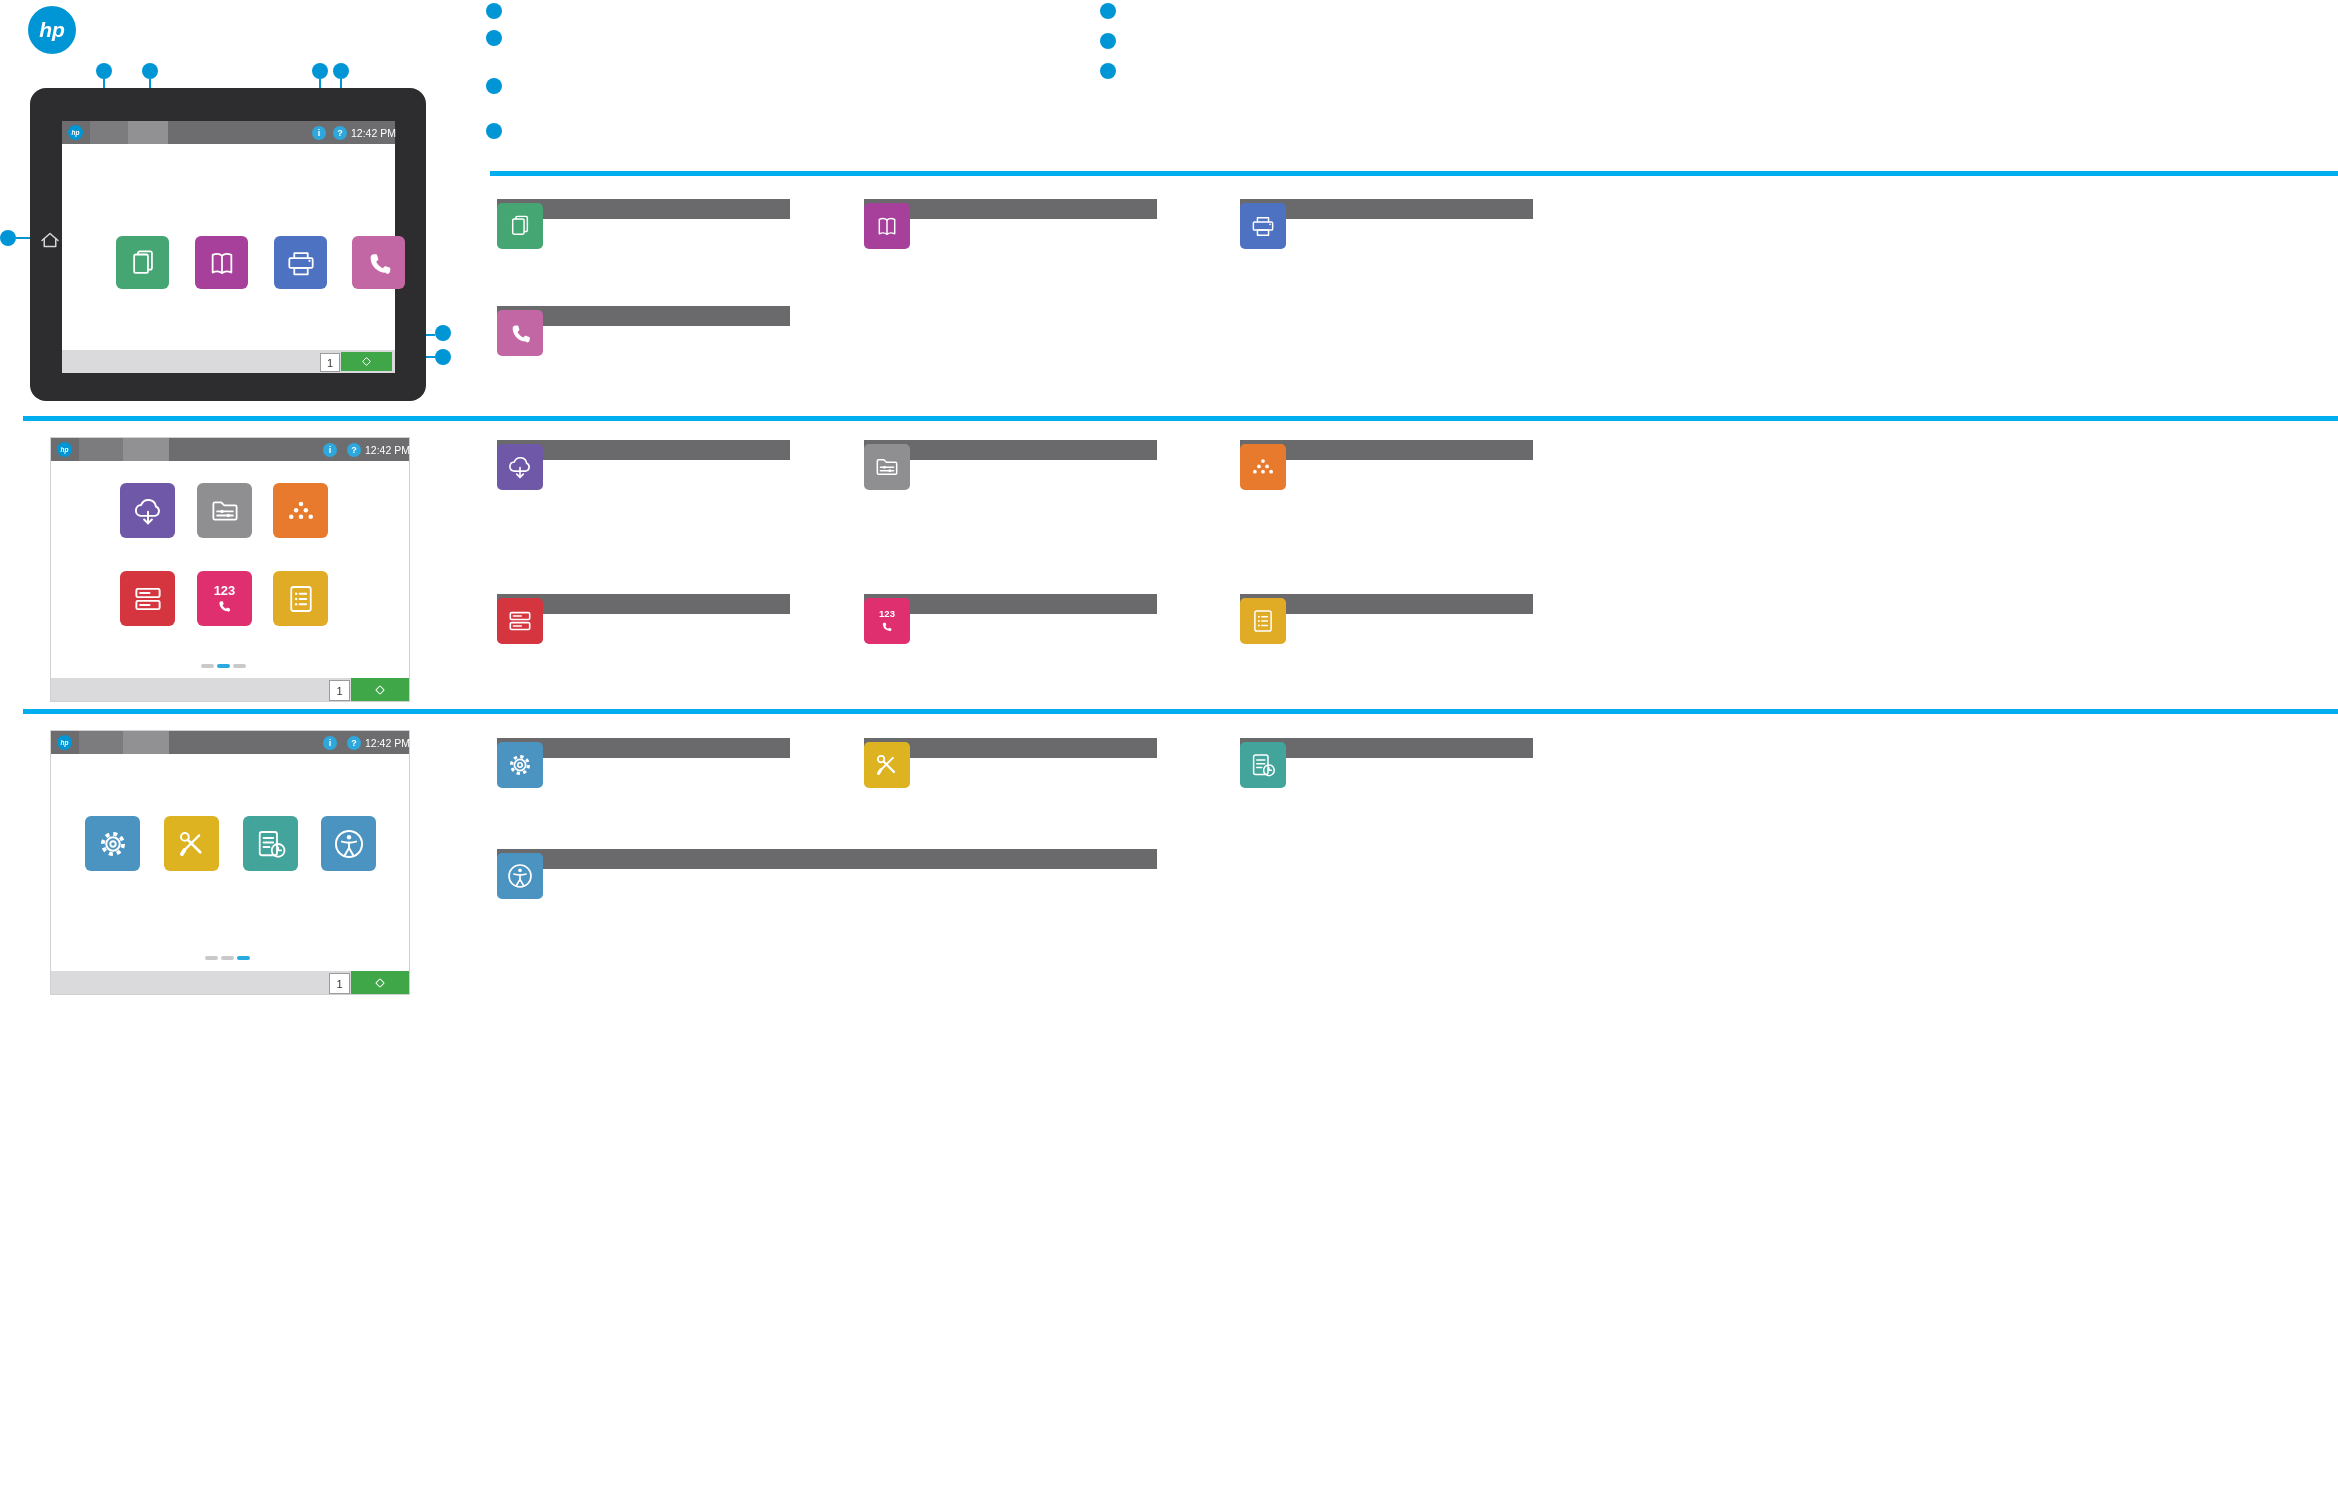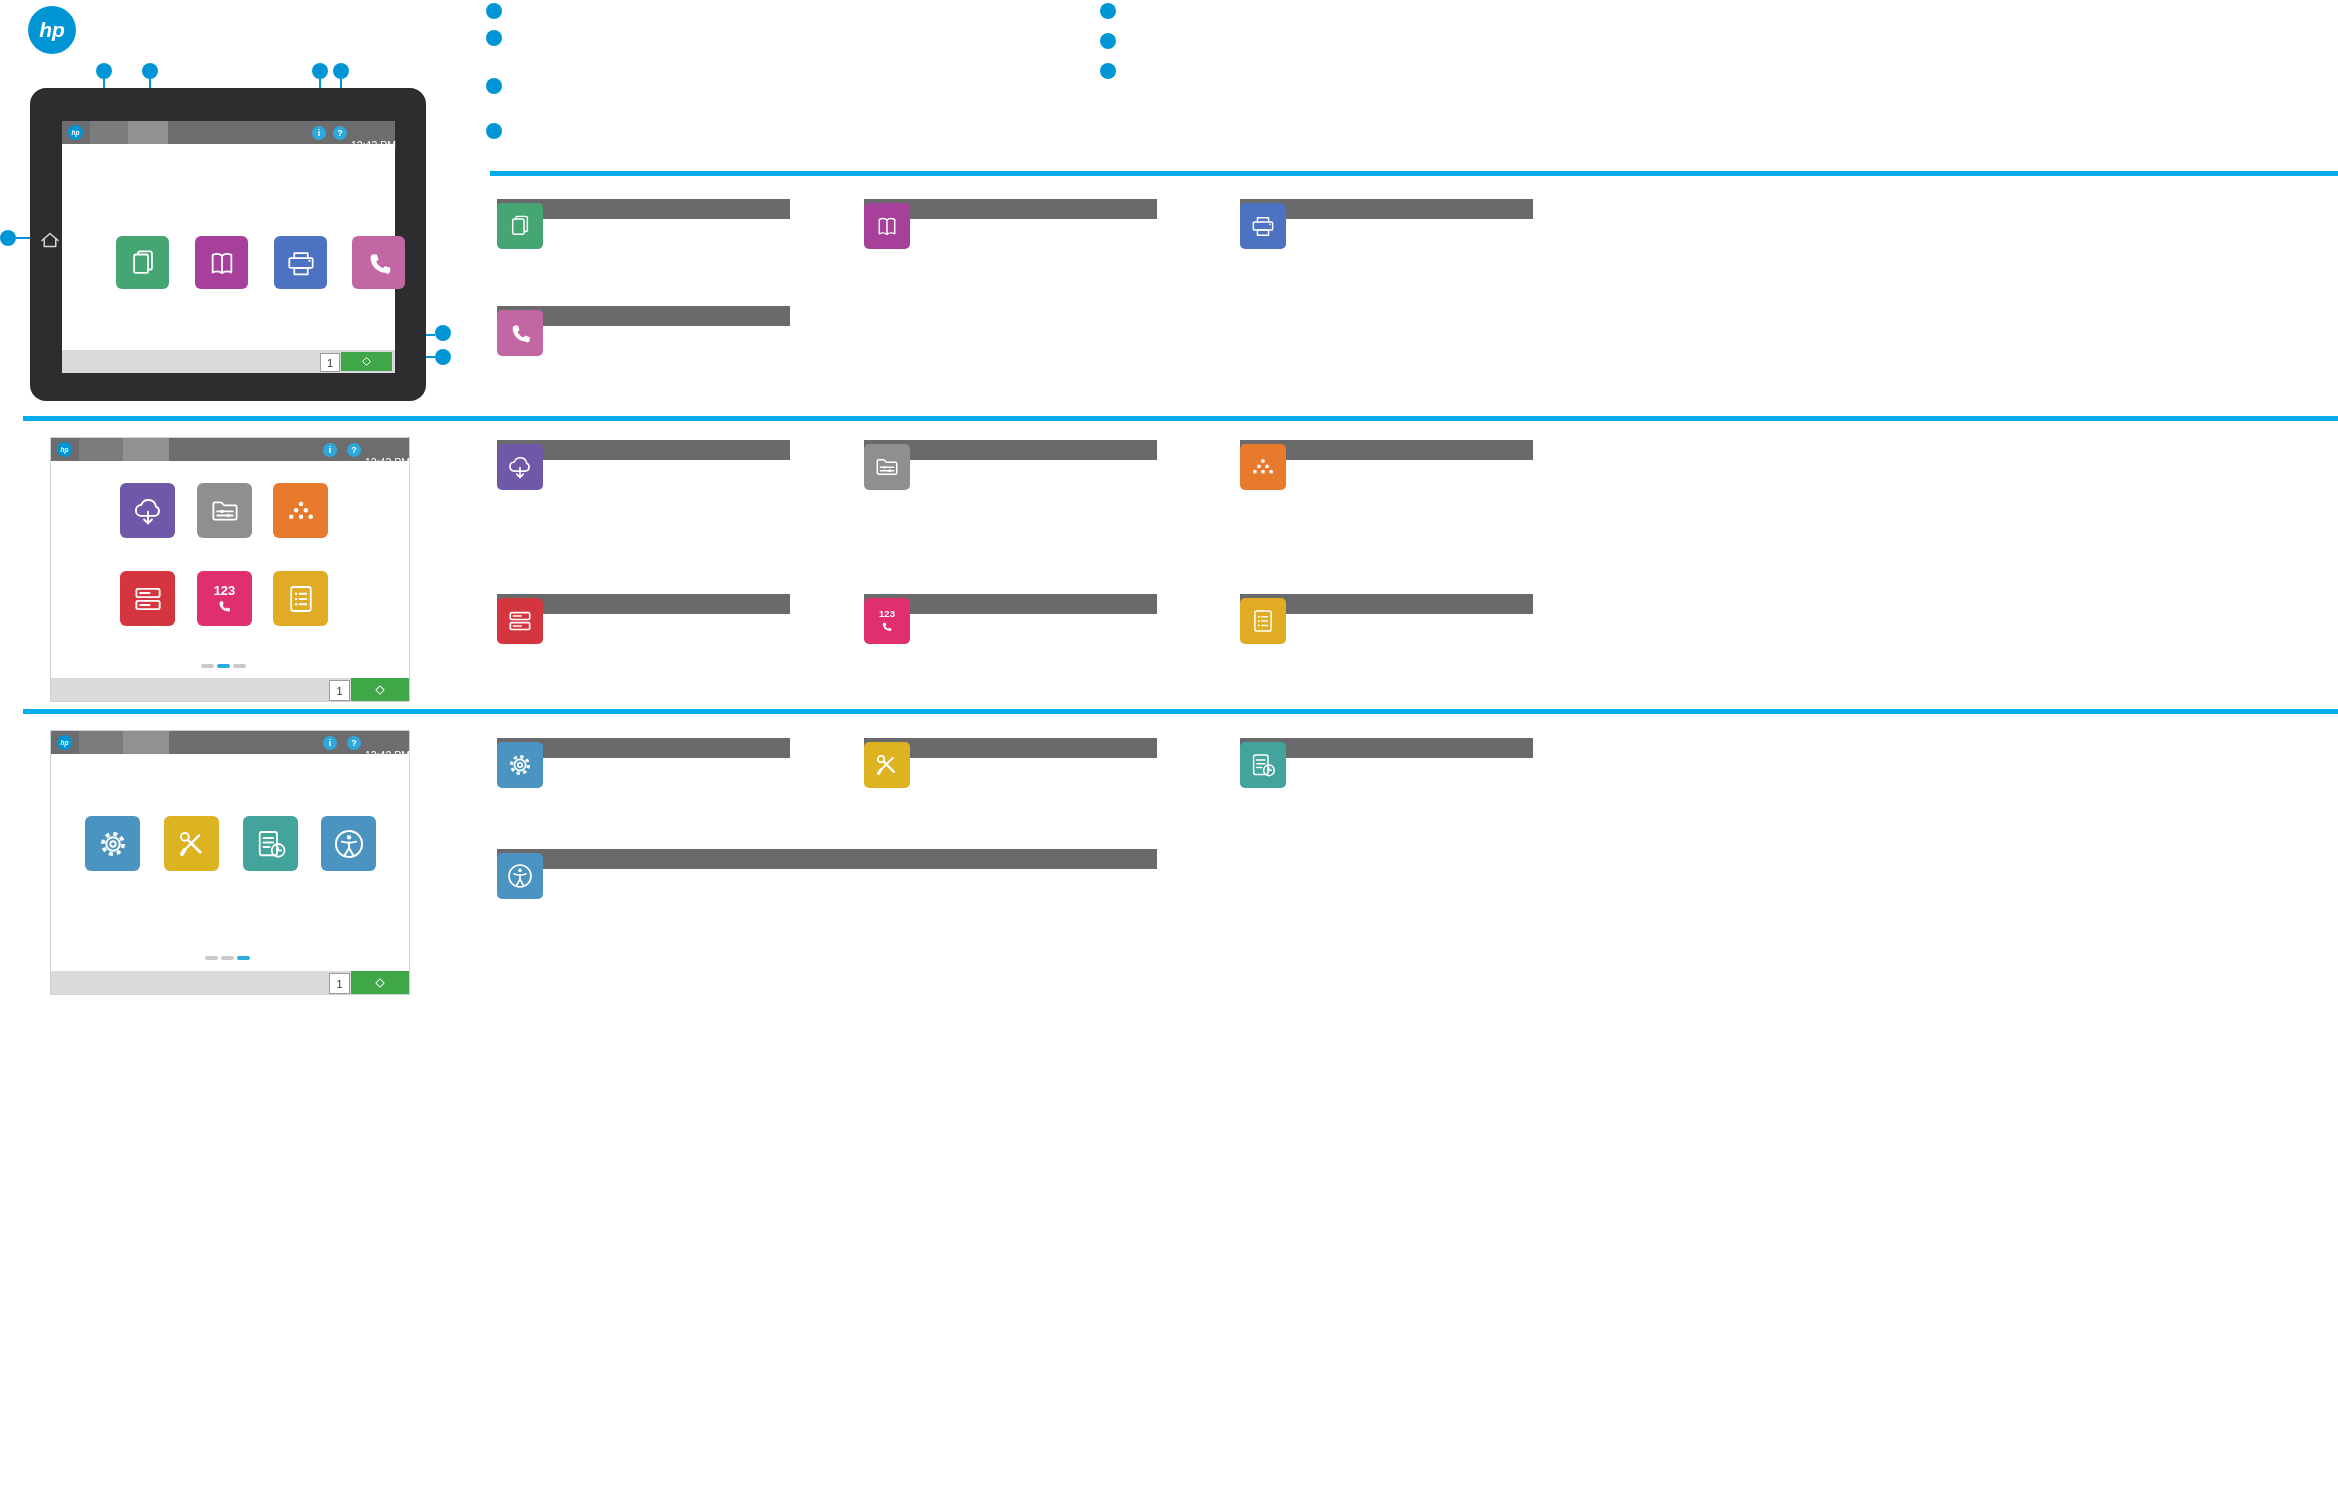--- a/index.html
+++ b/index.html
@@ -20,21 +20,21 @@
   .topbar{position:absolute;background:#6d6d70;}
   .hp-mini{position:absolute;width:15px;height:15px;border-radius:50%;background:#0096d6;
            color:#fff;font-style:italic;font-weight:bold;font-size:6.5px;
            display:flex;align-items:center;justify-content:center;}
   .tb-btn{position:absolute;top:0;height:100%;}
   .tb-btn.b1{background:#7c7c7f;}
   .tb-btn.b2{background:#919194;}
   .mini-circ{position:absolute;width:14px;height:14px;border-radius:50%;background:#2ea7dc;
              color:#fff;font-size:9px;font-weight:bold;
              display:flex;align-items:center;justify-content:center;}
-  .tb-time{position:absolute;top:12px;height:100%;display:flex;align-items:center;
+  .tb-time{position:absolute;top:0;height:100%;display:flex;align-items:center;
            color:#fff;font-size:10.5px;white-space:nowrap;}
   .tile{position:absolute;border-radius:6px;display:flex;align-items:center;justify-content:center;}
   .tile svg{display:block;}
   .glyph svg{display:block;}
   .dash{position:absolute;width:13px;height:4px;border-radius:2px;background:#c9c9cc;}
   .dash.active{background:#29abe2;}
   .bottombar{position:absolute;background:#dadadc;}
   .copies{position:absolute;background:#fff;border:1px solid #9b9b9e;color:#333;
           font-size:11px;display:flex;align-items:center;justify-content:center;}
   .startbtn{position:absolute;background:#3fa748;display:flex;align-items:center;justify-content:center;}

